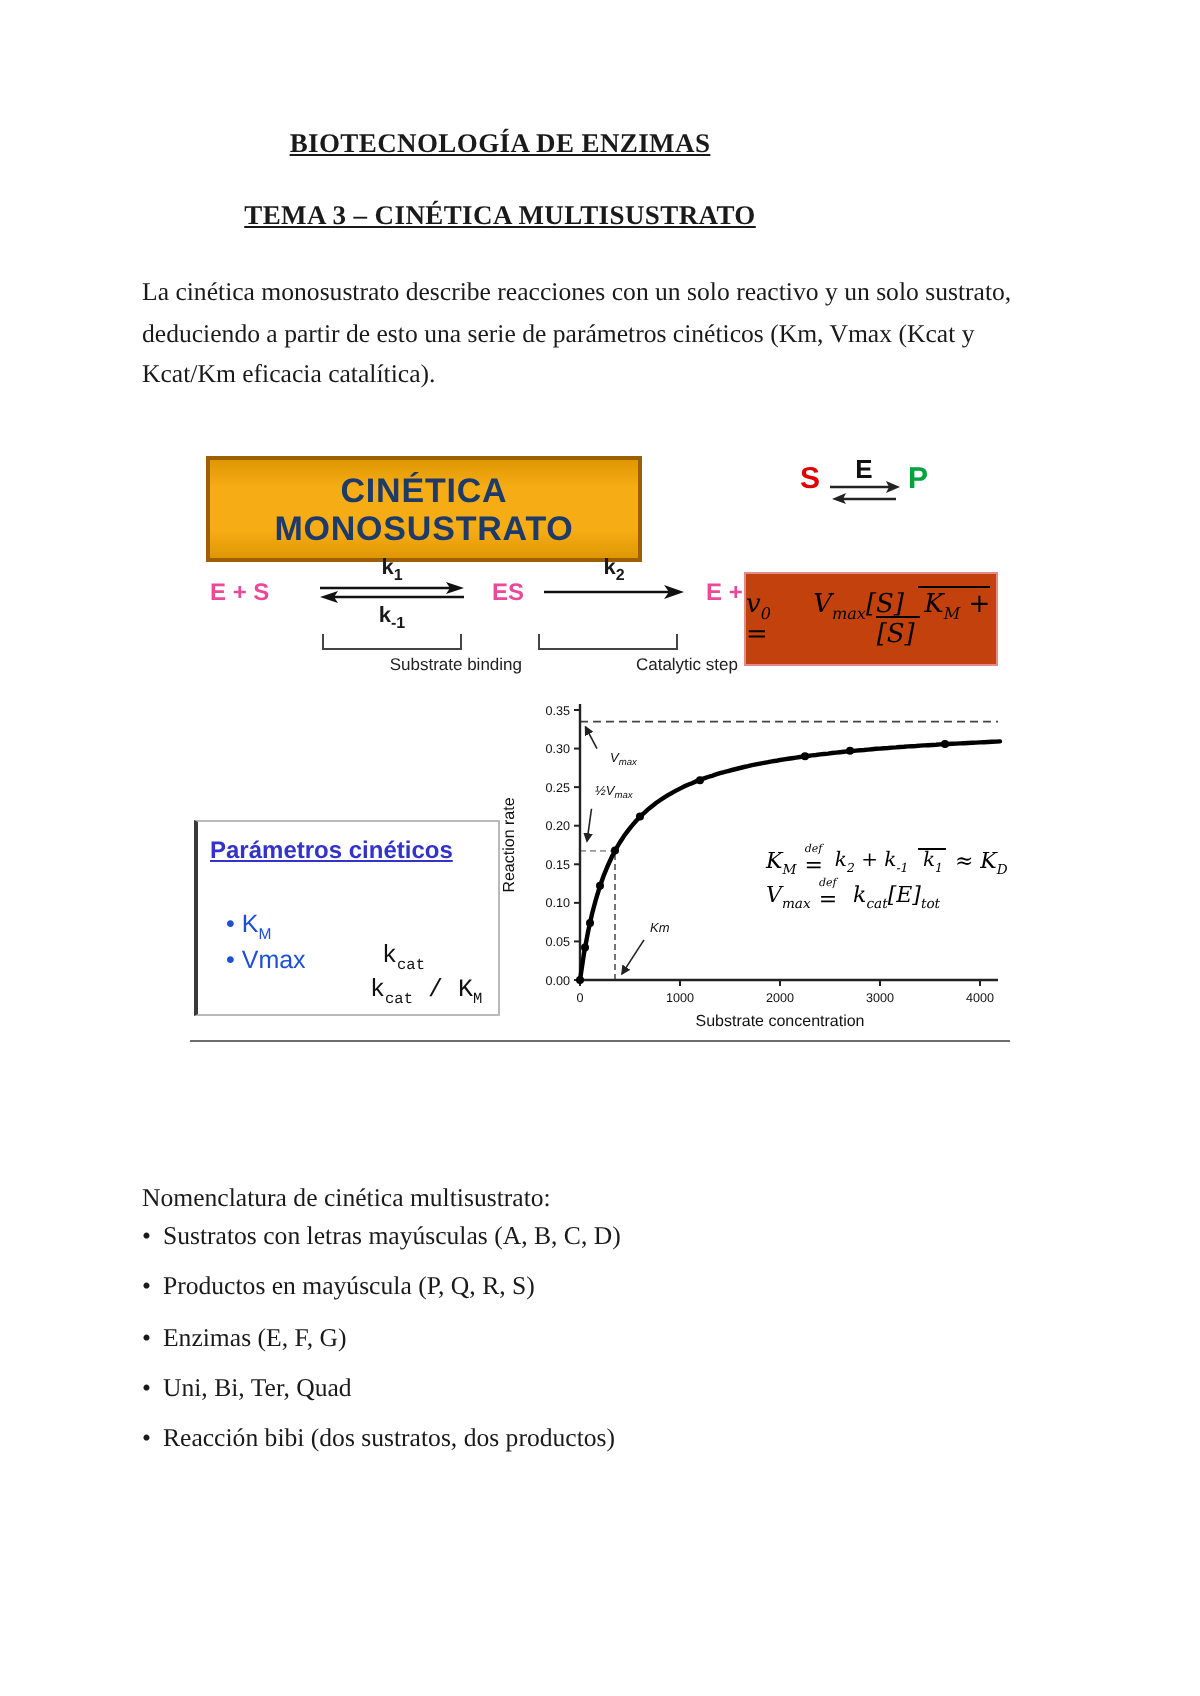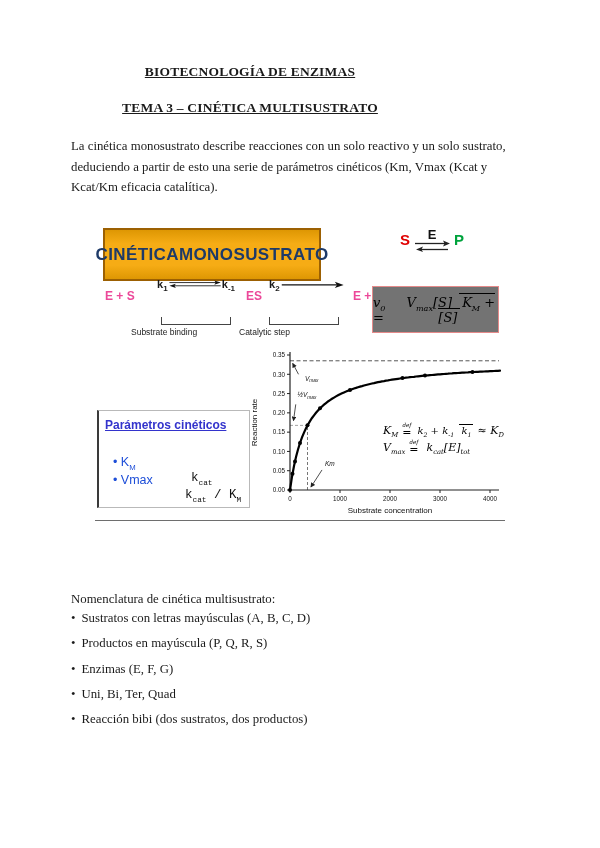--- a/index.html
+++ b/index.html
@@ -16,43 +16,43 @@
     font-size:12.8px; line-height:20.6px; }
   #nomenclature { position:absolute; top:592px; left:71px; width:462px; font-size:12.8px; }
   #bullet-list { position:absolute; top:611px; left:71px; width:470px; list-style:none; }
   #bullet-list li { font-size:12.8px; line-height:15px; margin-bottom:10.3px; }
   #bullet-list .blt { margin-right:6px; }
 
   
   #figure { position:absolute; left:95px; top:225px; width:410px; height:299px; }
   #banner { position:absolute; left:8px; top:3px; width:218px; height:53px;
     background:linear-gradient(180deg,#DE9703 0%,#F6AC15 28%,#F6AC15 72%,#DE9703 100%);
-    border:2px solid #9C6002; display:flex; flex-direction:row; align-items:center; justify-content:center;
+    border:2px solid #9C6002; display:flex; flex-direction:column; align-items:center; justify-content:center;
     font-family:"Liberation Sans",sans-serif; font-weight:bold; font-size:17px; color:#1E3A68;
     line-height:19px; letter-spacing:0.4px; }
 
   .schemetxt { position:absolute; font-family:"Liberation Sans",sans-serif;
     font-weight:bold; font-size:12px; color:#ec4899; }
-  .kgroup { position:absolute; display:flex; align-items:center;
+  .kgroup { position:absolute; display:flex; flex-direction:column; align-items:center;
     font-family:"Liberation Sans",sans-serif; font-weight:bold; font-size:11px; }
   .kgroup sub { font-size:8px; line-height:0; }
-  .bracket-wrap { position:absolute; width:130px; text-align:left; }
+  .bracket-wrap { position:absolute; width:130px; text-align:right; }
   .bracket { width:70px; height:8px; margin:0 auto;
     border-left:1px solid #444; border-right:1px solid #444; border-bottom:1px solid #444; }
   .bracket-label { font-family:"Liberation Sans",sans-serif; font-size:8.5px; color:#222; margin-top:2px; }
 
   #sp-diagram { position:absolute; left:305px; top:2px; display:flex; align-items:center;
     font-family:"Liberation Sans",sans-serif; font-weight:bold; }
   #sp-mid { display:flex; flex-direction:column; align-items:center; margin:0 4px; }
   #sp-e { font-size:13px; color:#111; margin-bottom:-2px; }
   #sp-s { font-size:15px; }
   #sp-p { font-size:15px; }
 
   #mm-eq-box { position:absolute; left:277px; top:61px; width:127px; height:47px;
-    border:1.5px solid #E58A8A; background:#737373; display:flex; align-items:center; justify-content:center;
+    border:1.5px solid #E58A8A; background:#c2410c; display:flex; align-items:center; justify-content:center;
     font-family:"DejaVu Serif",serif; font-style:italic; font-size:13px; color:#000; }
   #mm-eq-box .frac { display:inline-block; text-align:center; vertical-align:middle; margin-left:5px; }
   #mm-eq-box .frac .den { border-top:1.2px solid #000; padding:1px 3px 0 3px; }
   #mm-eq-box .frac .num { padding:0 3px 1px 3px; }
   sub { font-size:0.62em; line-height:0; }
 
   #params-box { position:absolute; left:2px; top:185px; width:153px; height:98px;
     background:#fff; border:1px solid #b9b9b9; border-left:2.5px solid #3a3a3a; padding:7px 6px; }
   #params-heading { font-family:"Liberation Sans",sans-serif; font-weight:bold; font-size:12px;
     text-decoration:underline; }

